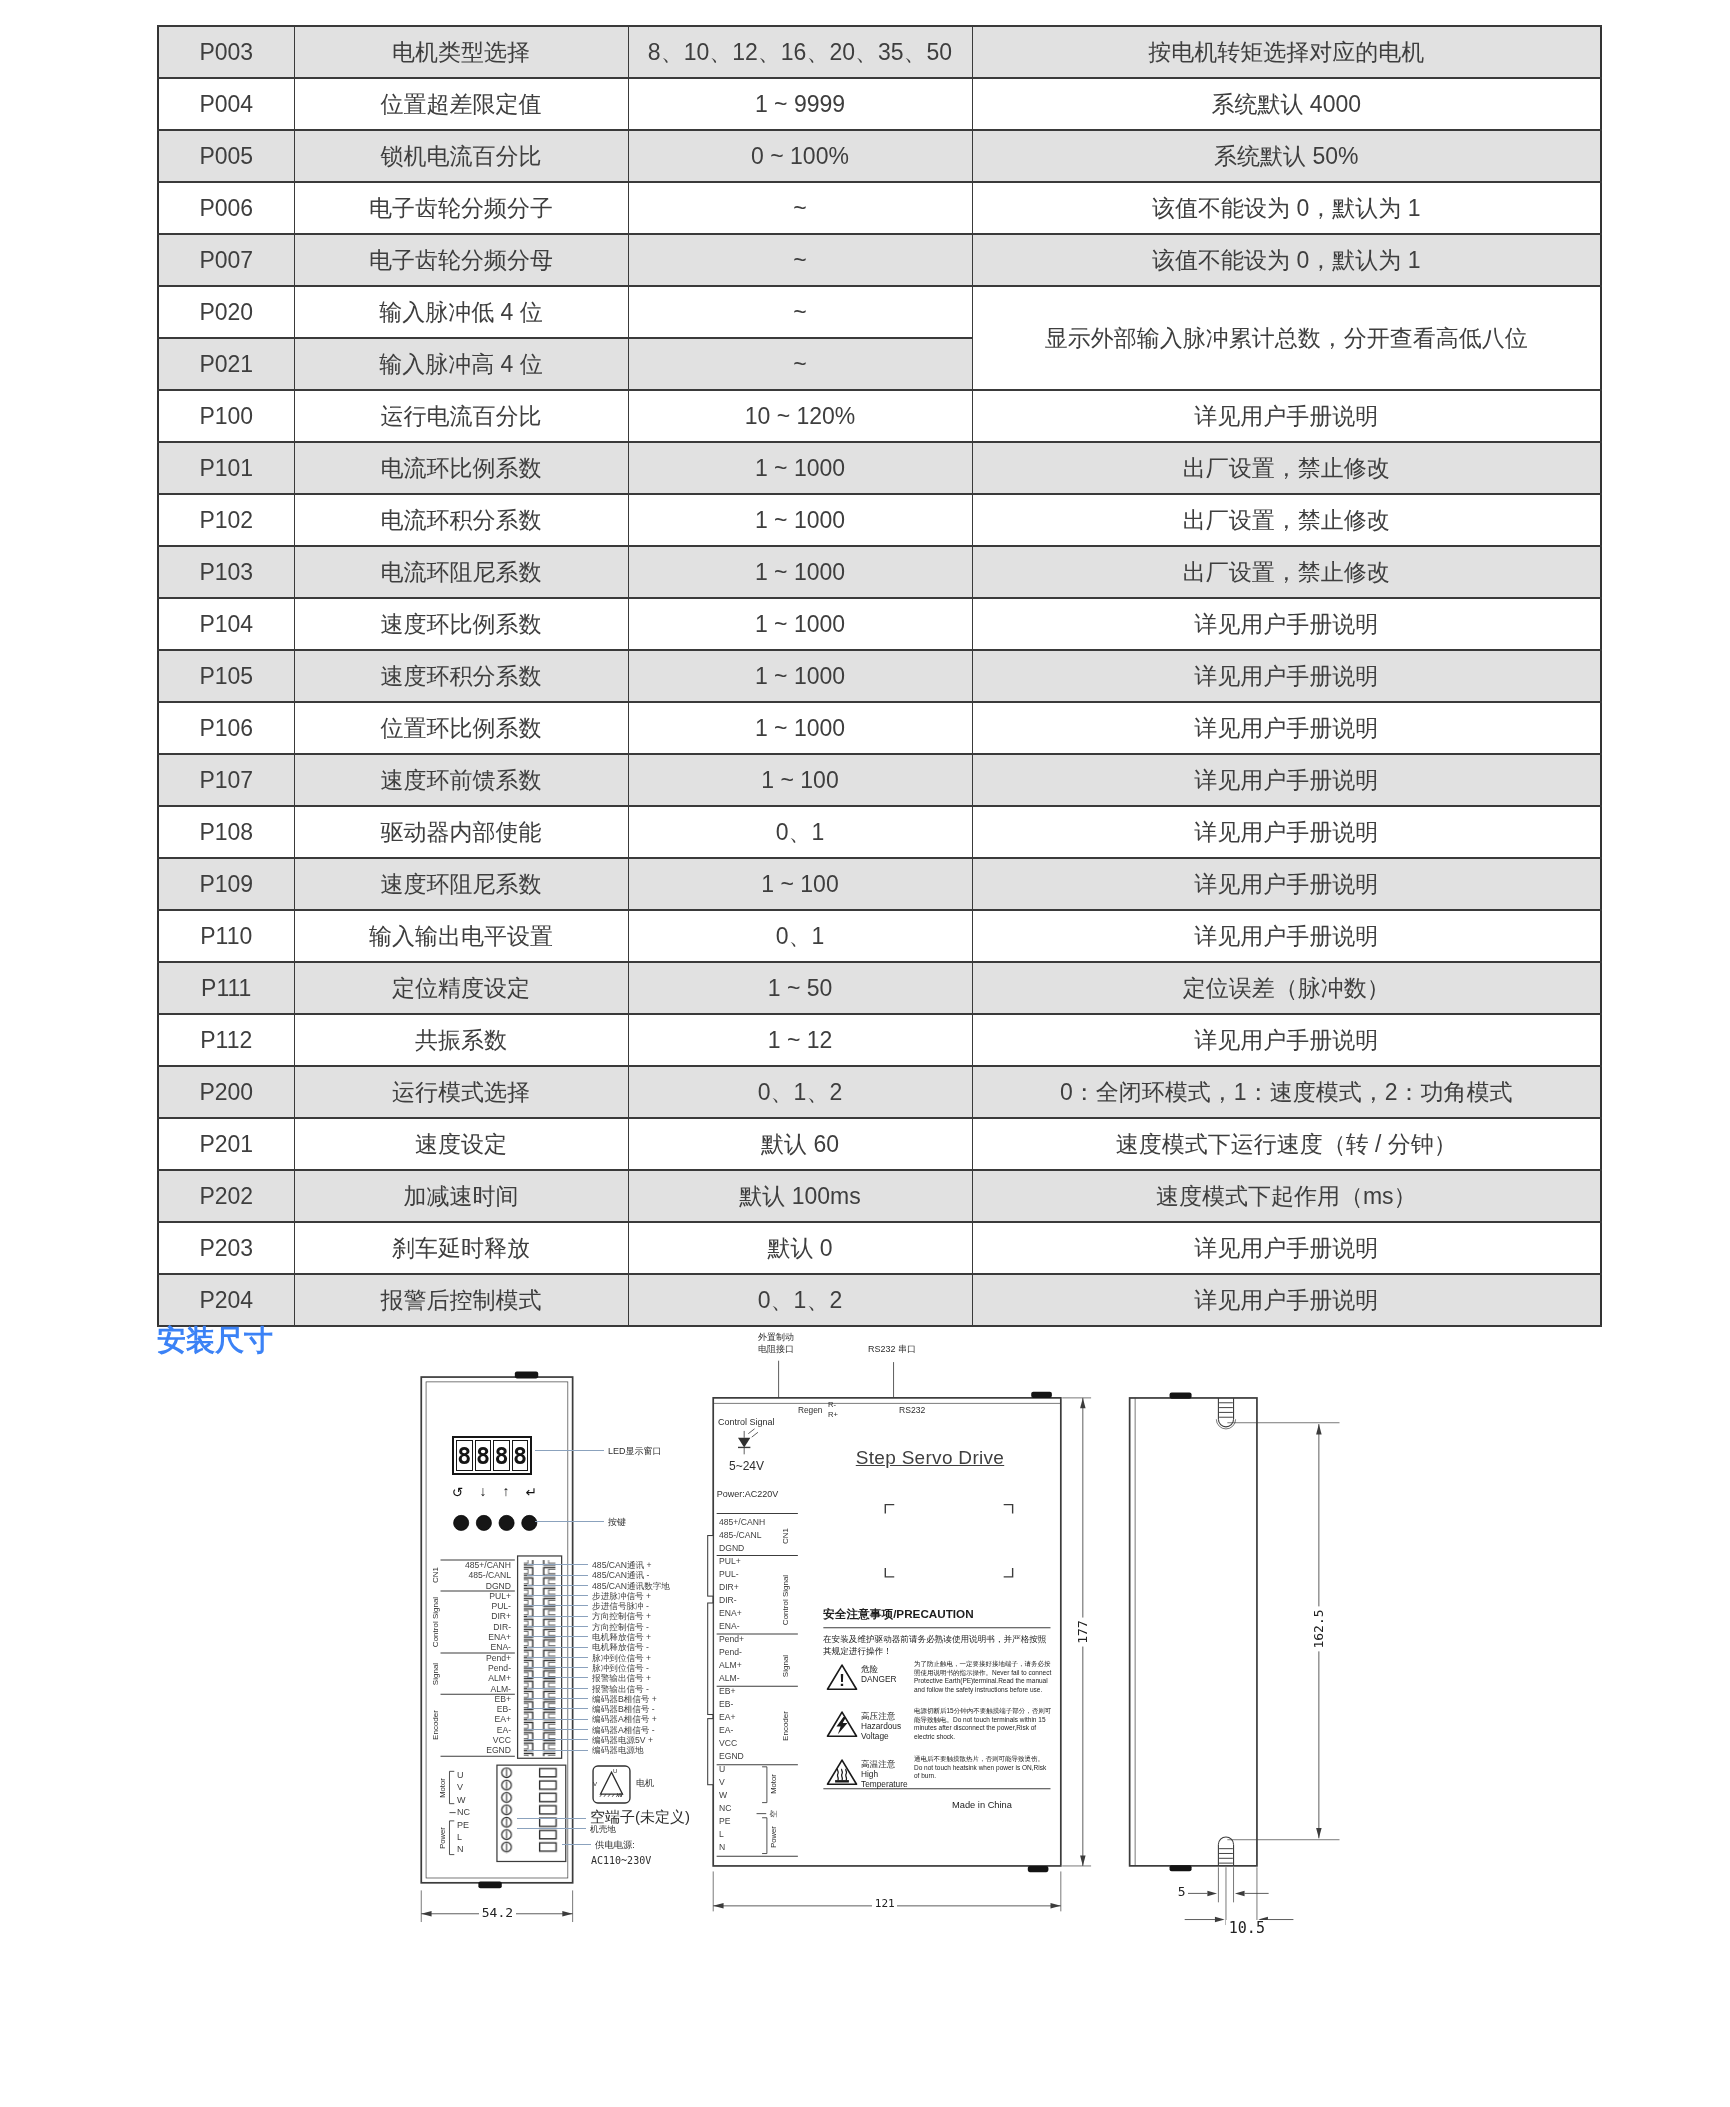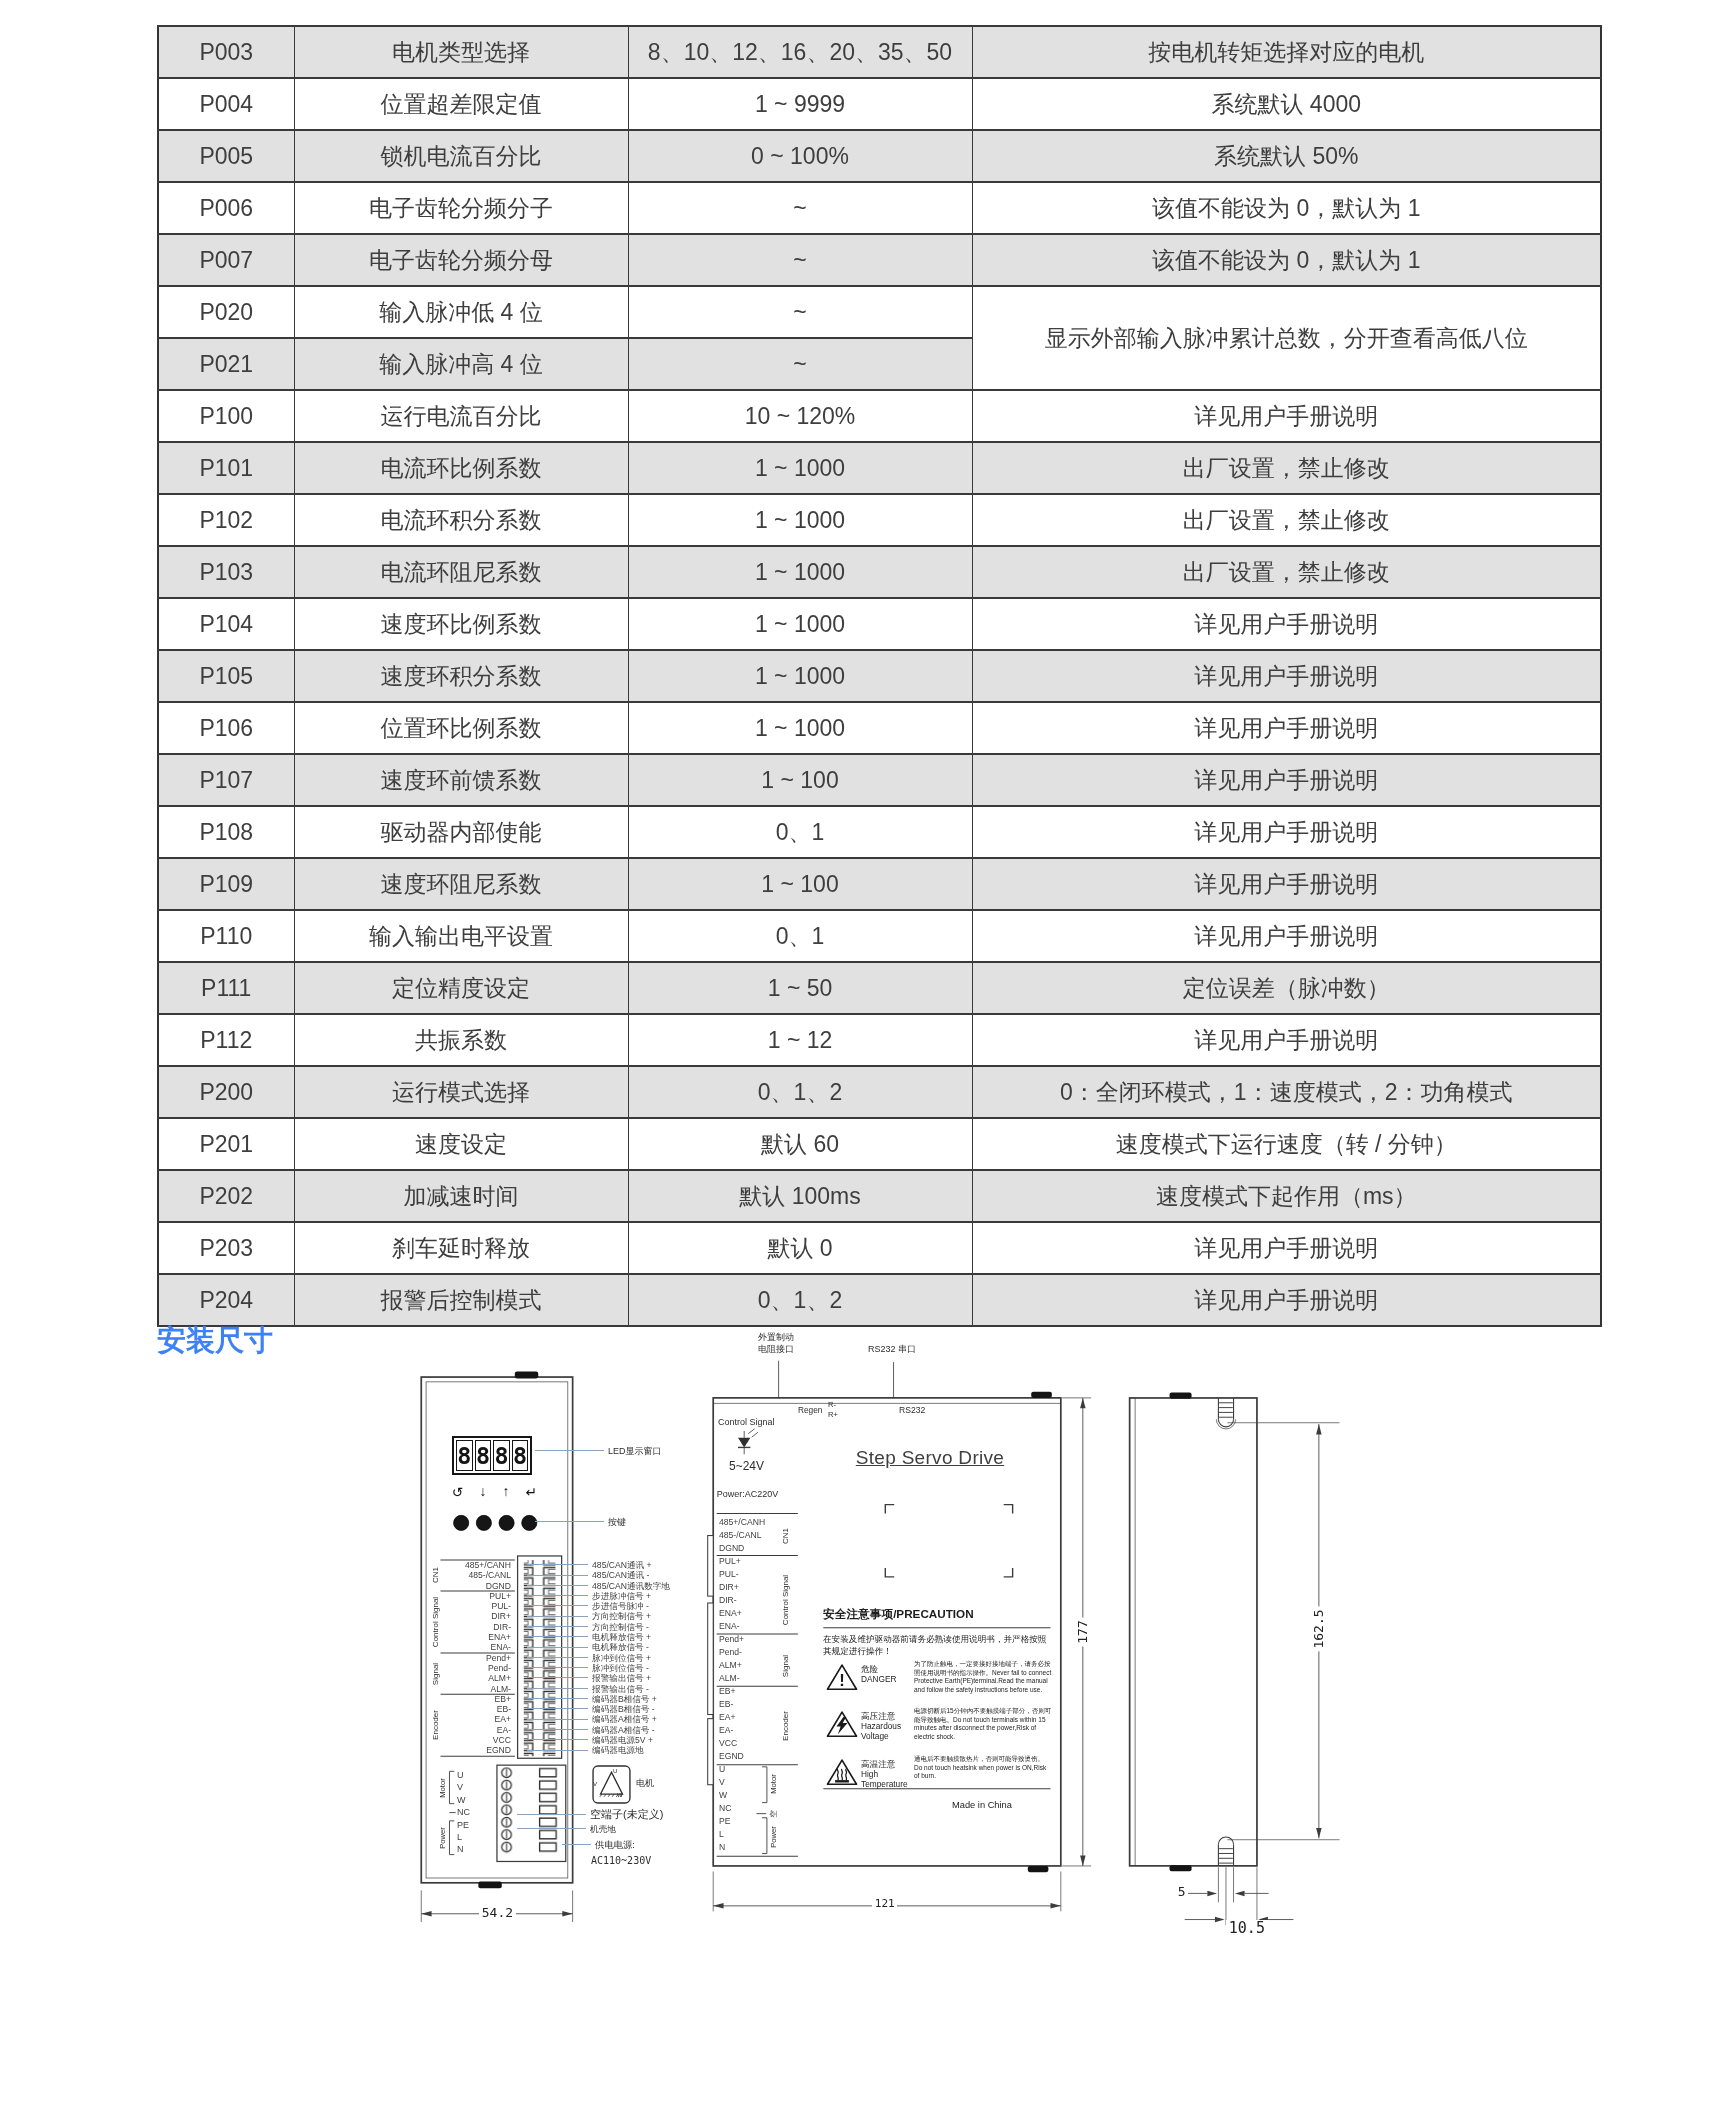--- a/index.html
+++ b/index.html
@@ -343,21 +343,21 @@
 
   <svg class="abs" style="left:178px;top:394px;" width="41" height="41" viewBox="0 0 60 60" fill="none" stroke="#2f2f2f">
     <rect x="3" y="3" width="54" height="54" rx="7" stroke-width="2"></rect>
     <path d="M30,12 L14,44 L46,44 Z" stroke-width="2"></path>
     <path d="M16,44 l-3,4 M22,44 l-3,4 M28,44 l-3,4 M34,44 l-3,4 M40,44 l-3,4 M46,44 l-3,4" stroke-width="1.2"></path>
   </svg>
   <div class="lbl" style="left:200px;top:397px;font-size:6.2px;">U</div>
   <div class="lbl" style="left:180px;top:410px;font-size:6.2px;">V</div>
   <div class="lbl" style="left:204px;top:421px;font-size:6.2px;">W</div>
   <div class="lbl" style="left:223px;top:408px;font-size:9px;">电机</div>
-  <div class="lbl dash" style="left:178px;top:438px;font-size:11px;">空端子(未定义)</div>
+  <div class="lbl dash" style="left:178px;top:438px;font-size:15px;">空端子(未定义)</div>
   <div class="lbl dash" style="left:178px;top:455px;font-size:8.6px;text-align:right;">机壳地</div>
   <div class="lbl dash-short" style="left:183px;top:470px;font-size:9.3px;">供电电源:</div>
   <div class="lbl" style="left:178px;top:485px;font-size:10px;font-family:'DejaVu Sans Mono',monospace;">AC110~230V</div>
 
   <div class="lbl dimnum" style="left:66px;top:536px;font-size:13px;text-align:center;">54.2</div>
 </div>
 
 <div class="drawing" style="left:696px;top:1329px;width:413px;height:654px;">
   <svg class="abs" style="left:0;top:0" width="413" height="654" viewBox="0 0 600 950" fill="none" stroke="#3c3c3c">
     <rect x="25" y="100" width="505" height="680" stroke-width="2.5"></rect>

